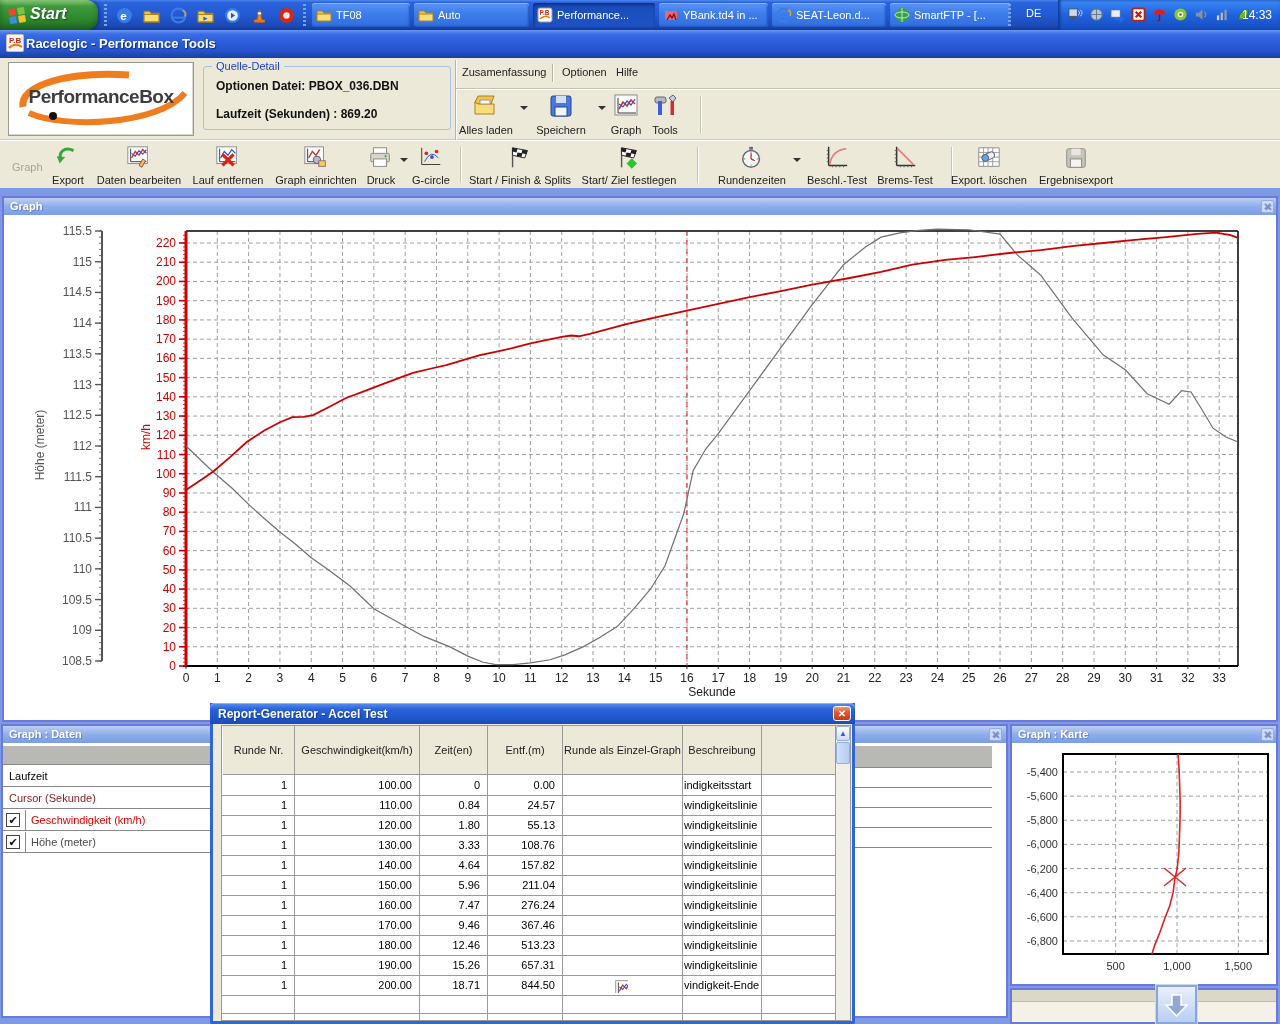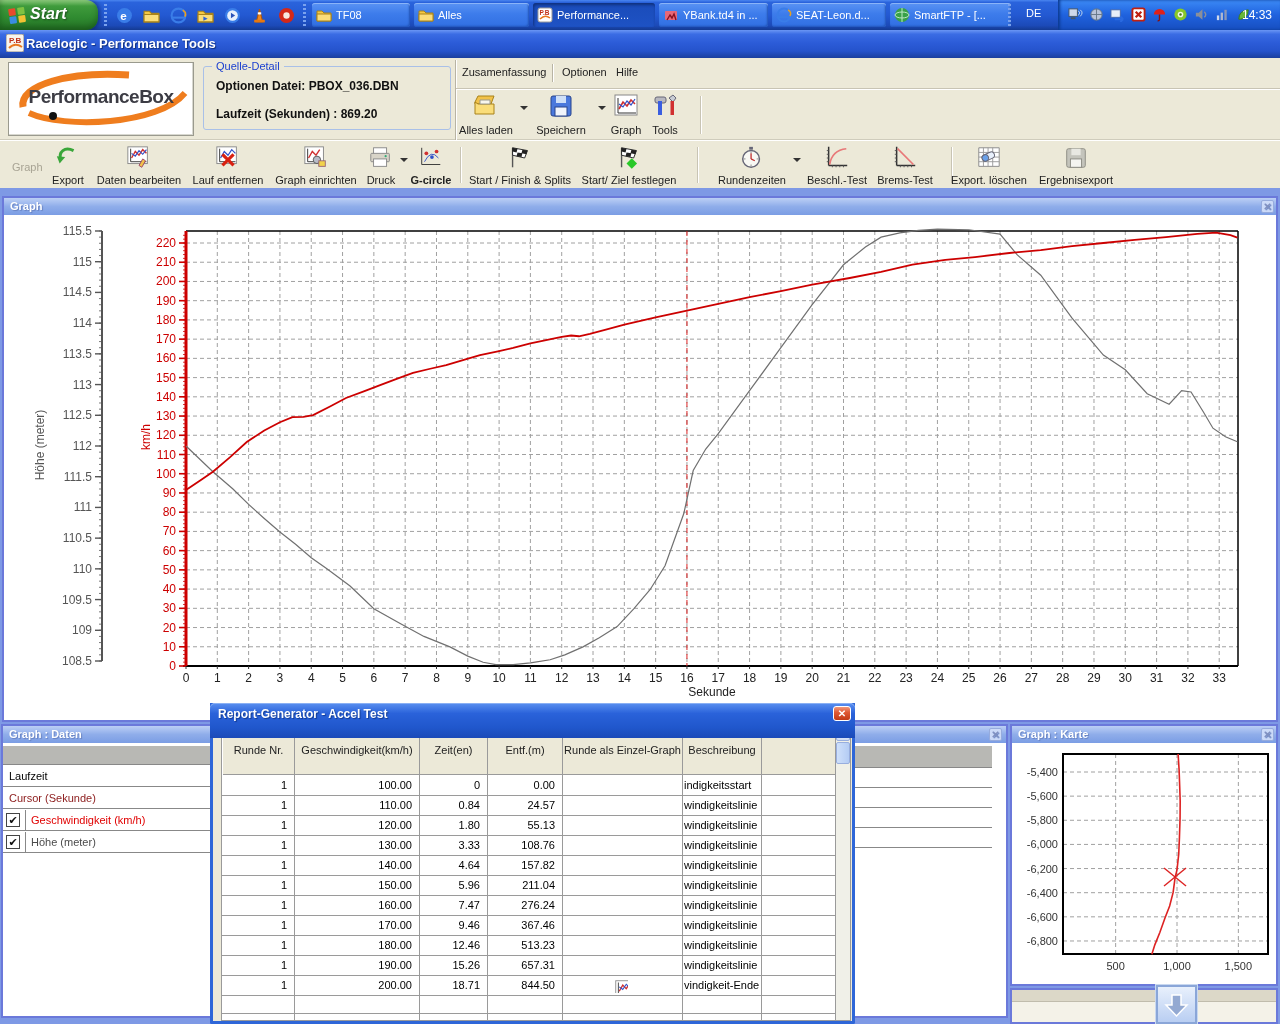--- a/index.html
+++ b/index.html
@@ -67,21 +67,21 @@
 
 #karte-panel { left:1010px; top:724px; width:268px; height:262px; }
 #karte-svg { position:absolute; left:0; top:17px; }
 
 #strip-panel { left:1010px; top:988px; width:268px; height:36px; border:2px solid #6b79da; background:#f4f2e8; }
 #strip-row1 { left:0px; top:0px; width:264px; height:12px; background:#dcd8c8; border-bottom:1px solid #c0bcac; }
 #down-btn { left:1156px; top:985px; width:41px; height:39px; background:linear-gradient(180deg,#e8f0fc 0%,#b9cef2 100%); border:2px solid #8aa6d8; box-shadow:0 0 0 1px #c8d8f0; }
 
 
 #dialog { left:210px; top:703px; width:645px; height:321px; border:3px solid #2e66d8; border-top:none; background:#ece9d8; border-radius:0 0 2px 2px; }
-#dlg-titlebar { left:210px; top:703px; width:645px; height:35px; border-radius:5px 5px 0 0; background:linear-gradient(180deg,#5a90f0 0%,#2a62da 30%,#2057cc 70%,#1b4ab8 100%); box-shadow:inset 0 1px 0 #8ab0f4; }
+#dlg-titlebar { left:210px; top:703px; width:645px; height:21px; border-radius:5px 5px 0 0; background:linear-gradient(180deg,#5a90f0 0%,#2a62da 30%,#2057cc 70%,#1b4ab8 100%); box-shadow:inset 0 1px 0 #8ab0f4; }
 #dlg-title { left:8px; top:4px; color:#fff; font-weight:bold; font-size:12px; text-shadow:1px 1px 1px #123a90; }
 #dlg-x { position:absolute; top:3px; right:4px; width:18px; height:15px; border-radius:3px; border:1px solid #fff; background:linear-gradient(180deg,#f0987e 0%,#e05a34 40%,#c23a16 100%); color:#fff; font-weight:bold; font-size:10px; text-align:center; line-height:13px; }
 #dlg-table { position:absolute; left:8px; top:22px; width:630px; height:296px; background:#fff; border:1px solid #9a9a9a; overflow:hidden; }
 .col-line { position:absolute; top:0; bottom:0; width:1px; background:#9a9a9a; }
 .hdr-cell { position:absolute; top:0; height:49px; border-bottom:1px solid #9a9a9a; background:#ece9d8; font-size:11px; color:#222; text-align:center; line-height:49px; overflow:hidden; }
 .data-row { position:absolute; left:0; width:614px; height:20px; border-bottom:1px solid #9a9a9a; font-size:11px; }
 .cell { position:absolute; top:0; height:19px; line-height:19px; overflow:hidden; }
 .cell.num { text-align:right; padding-right:6px; }
 #dlg-scroll { position:absolute; right:0; top:0; width:15px; bottom:0; background:#f0f0e8; border-left:1px solid #9a9a9a; }
 #dlg-scroll-up { position:absolute; left:0px; top:0px; width:14px; height:15px; background:linear-gradient(180deg,#fdfefe,#cfdcf4); border:1px solid #98aede; border-radius:2px; color:#3a5ec0; font-size:8px; text-align:center; line-height:14px; }
@@ -139,21 +139,21 @@
     </div>
   <div class="tb-sep abs" style="left:303px"></div>
   <div id="taskbuttons">
       <div class="task-btn abs" style="left: 312px; width: 98px;"><span style="position: absolute; left: 4px; top: 4px; width: 16px; height: 16px;"><svg width="16" height="16" viewBox="0 0 16 16">
             <path d="M1 4 h5 l2 2 h7 v8 h-14 z" fill="#f4c842" stroke="#a8821a"></path>
             <path d="M1 7 h14 v7 h-14 z" fill="#fadd7a" stroke="#a8821a"></path>
           </svg></span><span>TF08</span></div>
       <div class="task-btn abs" style="left: 414px; width: 115px;"><span style="position: absolute; left: 4px; top: 4px; width: 16px; height: 16px;"><svg width="16" height="16" viewBox="0 0 16 16">
             <path d="M1 4 h5 l2 2 h7 v8 h-14 z" fill="#f4c842" stroke="#a8821a"></path>
             <path d="M1 7 h14 v7 h-14 z" fill="#fadd7a" stroke="#a8821a"></path>
-          </svg></span><span>Alles</span></div>
+          </svg></span><span>Auto</span></div>
       <div class="task-btn abs active" style="left: 533px; width: 122px;"><span style="position: absolute; left: 4px; top: 4px; width: 16px; height: 16px;"><svg width="16" height="16" viewBox="0 0 16 16">
             <rect x="1" y="1" width="14" height="14" rx="2" fill="#fff" stroke="#999"></rect>
             <text x="2.5" y="8" font-size="6.5" font-weight="bold" fill="#c03018">P.B</text>
             <path d="M3 12 Q8 7 13 11" stroke="#e87820" stroke-width="1.6" fill="none"></path>
           </svg></span><span>Performance...</span></div>
       <div class="task-btn abs" style="left: 659px; width: 109px;"><span style="position: absolute; left: 4px; top: 4px; width: 16px; height: 16px;"><svg width="16" height="16" viewBox="0 0 16 16">
             <rect x="2" y="4" width="12" height="9" rx="1" fill="#e86878"></rect>
             <path d="M4 13 l3 -5 2 3 2 -4 2 6" stroke="#881020" stroke-width="1.4" fill="none"></path>
           </svg></span><span>YBank.td4 in ...</span></div>
       <div class="task-btn abs" style="left: 772px; width: 114px;"><span style="position: absolute; left: 4px; top: 4px; width: 16px; height: 16px;"><svg width="16" height="16" viewBox="0 0 16 16">
@@ -335,21 +335,21 @@
       <div class="dd-arrow abs" style="left: 39px; top: 13px;"></div>
     </div>
     <div class="abs" style="left: 404.2px; top: 4px; width: 53.6px; height: 42px;">
       <span style="position: absolute; left: 13.8px; top: 0px; width: 26px; height: 26px;"><svg width="26" height="26" viewBox="0 0 28 28">
           <path d="M4 21 V3 M4 21 H24" stroke="#333"></path>
           <circle cx="9" cy="9" r="2" fill="#d03030"></circle>
           <circle cx="15" cy="13" r="2" fill="#3050c8"></circle>
           <circle cx="20" cy="7" r="2" fill="#d03030"></circle>
           <path d="M7 18 Q14 4 22 14" stroke="#3050c8" fill="none"></path>
         </svg></span>
-      <div class="tb-label abs" style="left: 0px; right: 0px; top: 29px; font-weight: bold;">G-circle</div>
+      <div class="tb-label abs" style="left: 0px; right: 0px; top: 29px;">G-circle</div>
     </div>
     <div class="tb2-sep abs" style="left: 460px;"></div>
     <div class="abs" style="left: 450.45px; top: 4px; width: 139.1px; height: 42px;">
       <span style="position: absolute; left: 56.55px; top: 0px; width: 26px; height: 26px;"><svg width="26" height="26" viewBox="0 0 28 28">
           <path d="M6 24 V3" stroke="#555" stroke-width="1.5"></path>
           <path d="M6 3 l16 3 -3 8 -13 -3 z" fill="#fff" stroke="#222"></path>
           <path d="M6 3 l5.3 1 -1 4 -4.3 -1 z M11.3 8 l-1 4 5.3 1 1 -4 z M16.6 5 l5.4 1 -1 4 -5.4 -1 z" fill="#222"></path>
         </svg></span>
       <div class="tb-label abs" style="left: 0px; right: 0px; top: 29px;">Start / Finish &amp; Splits</div>
     </div>

